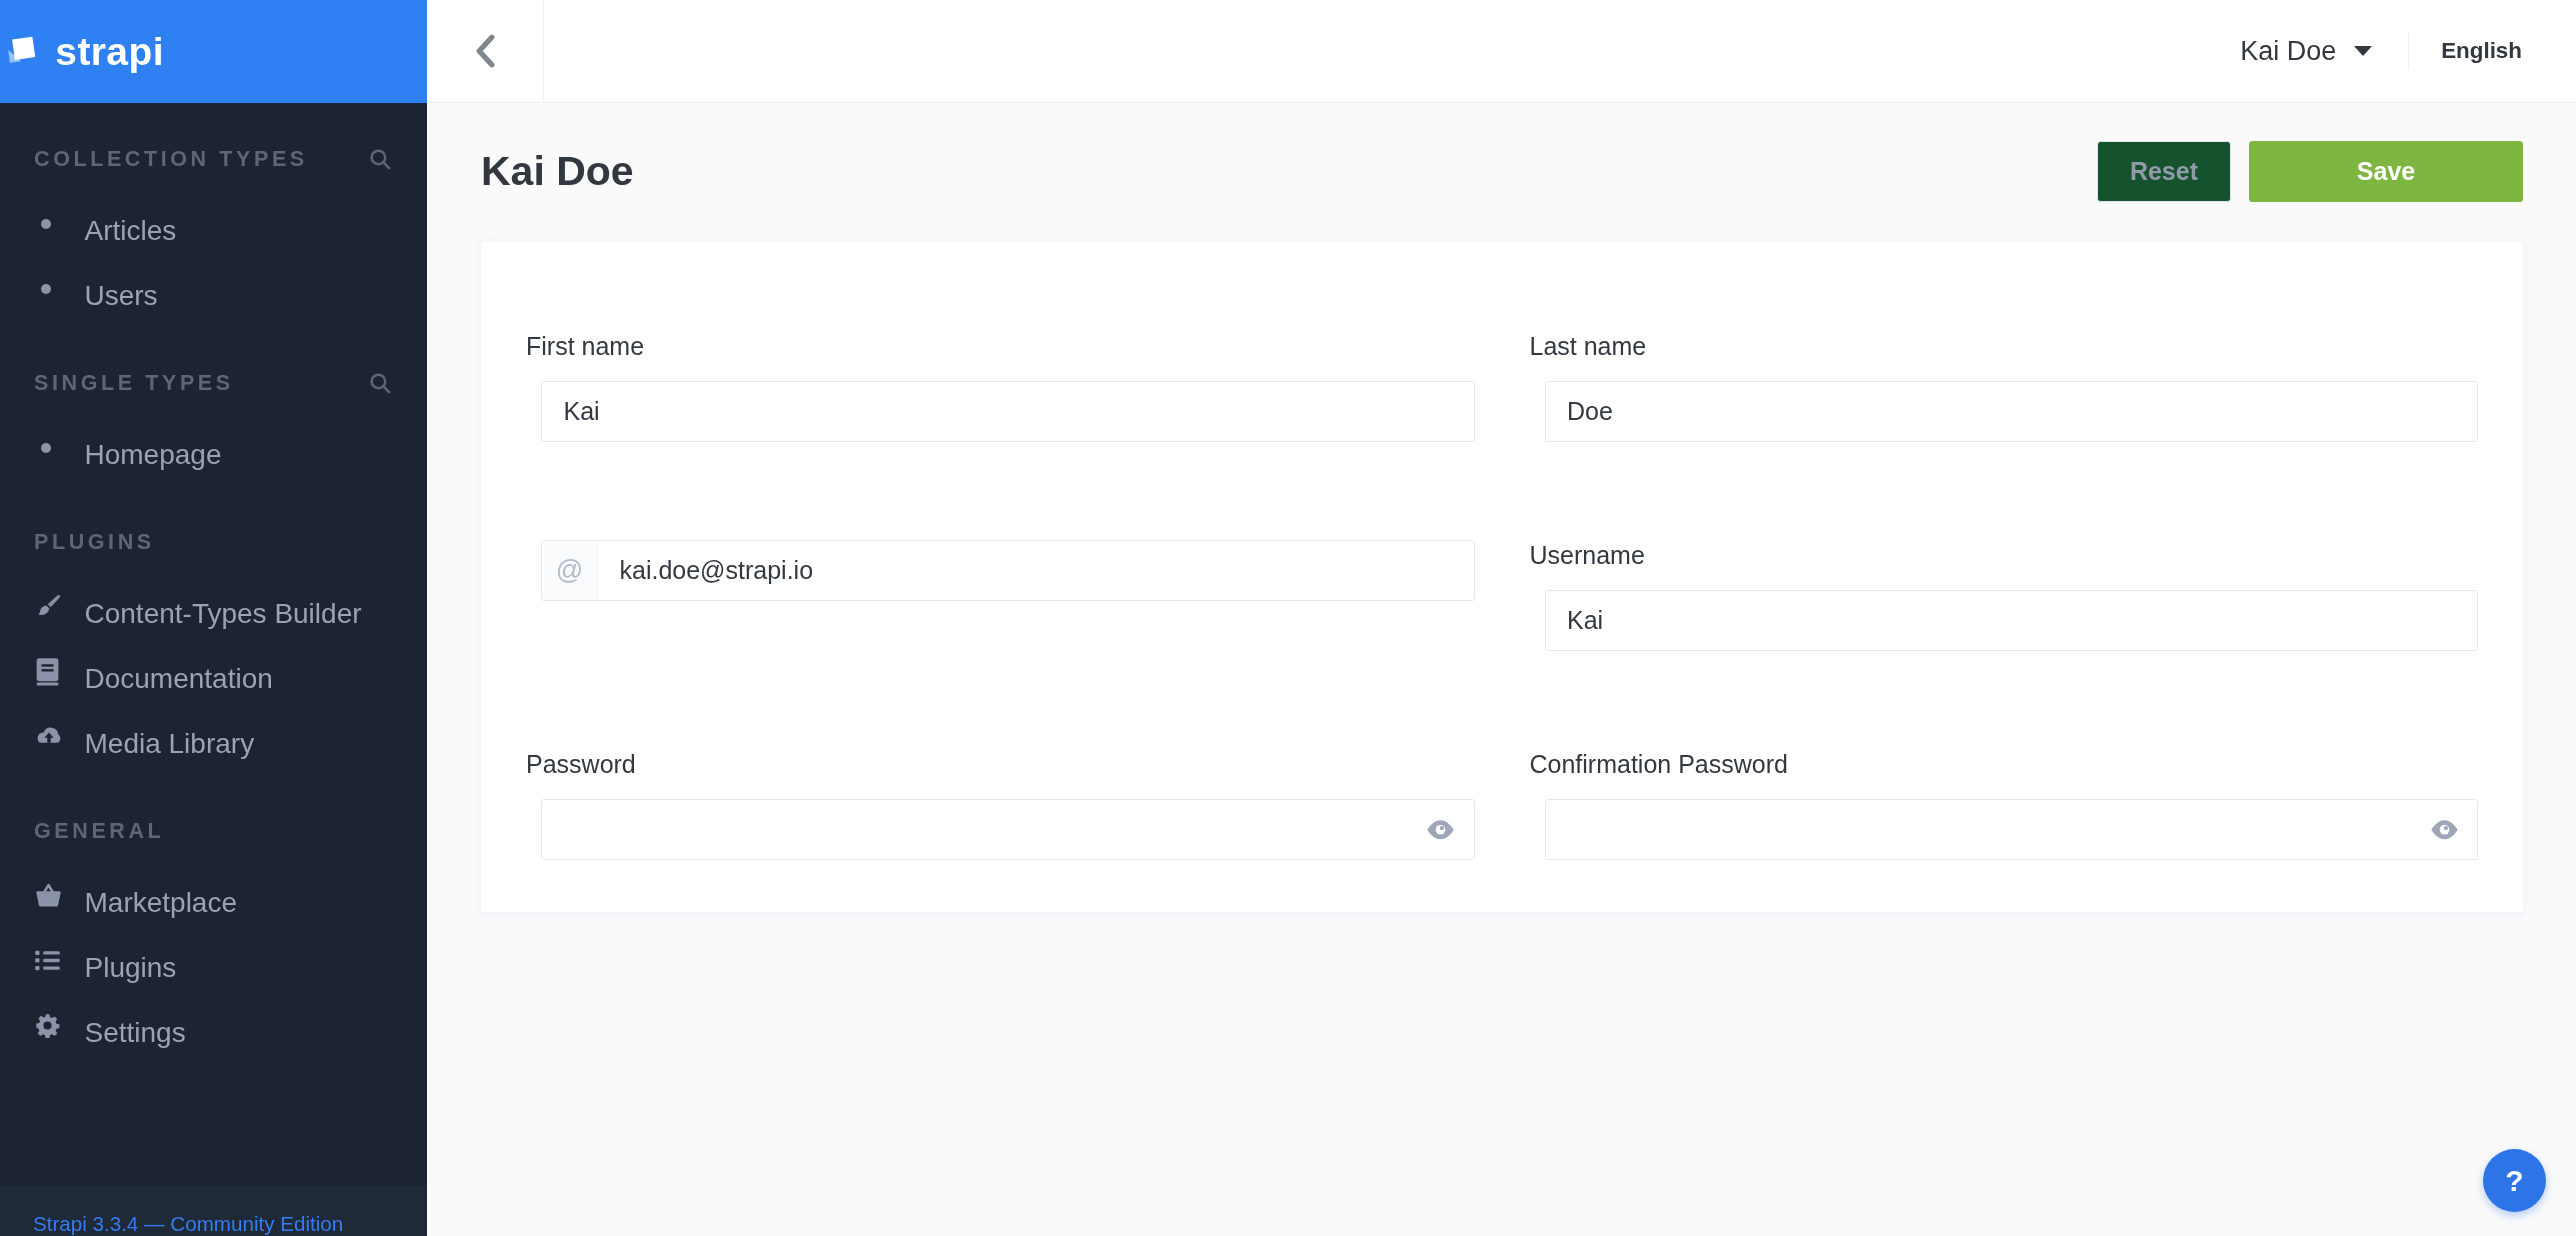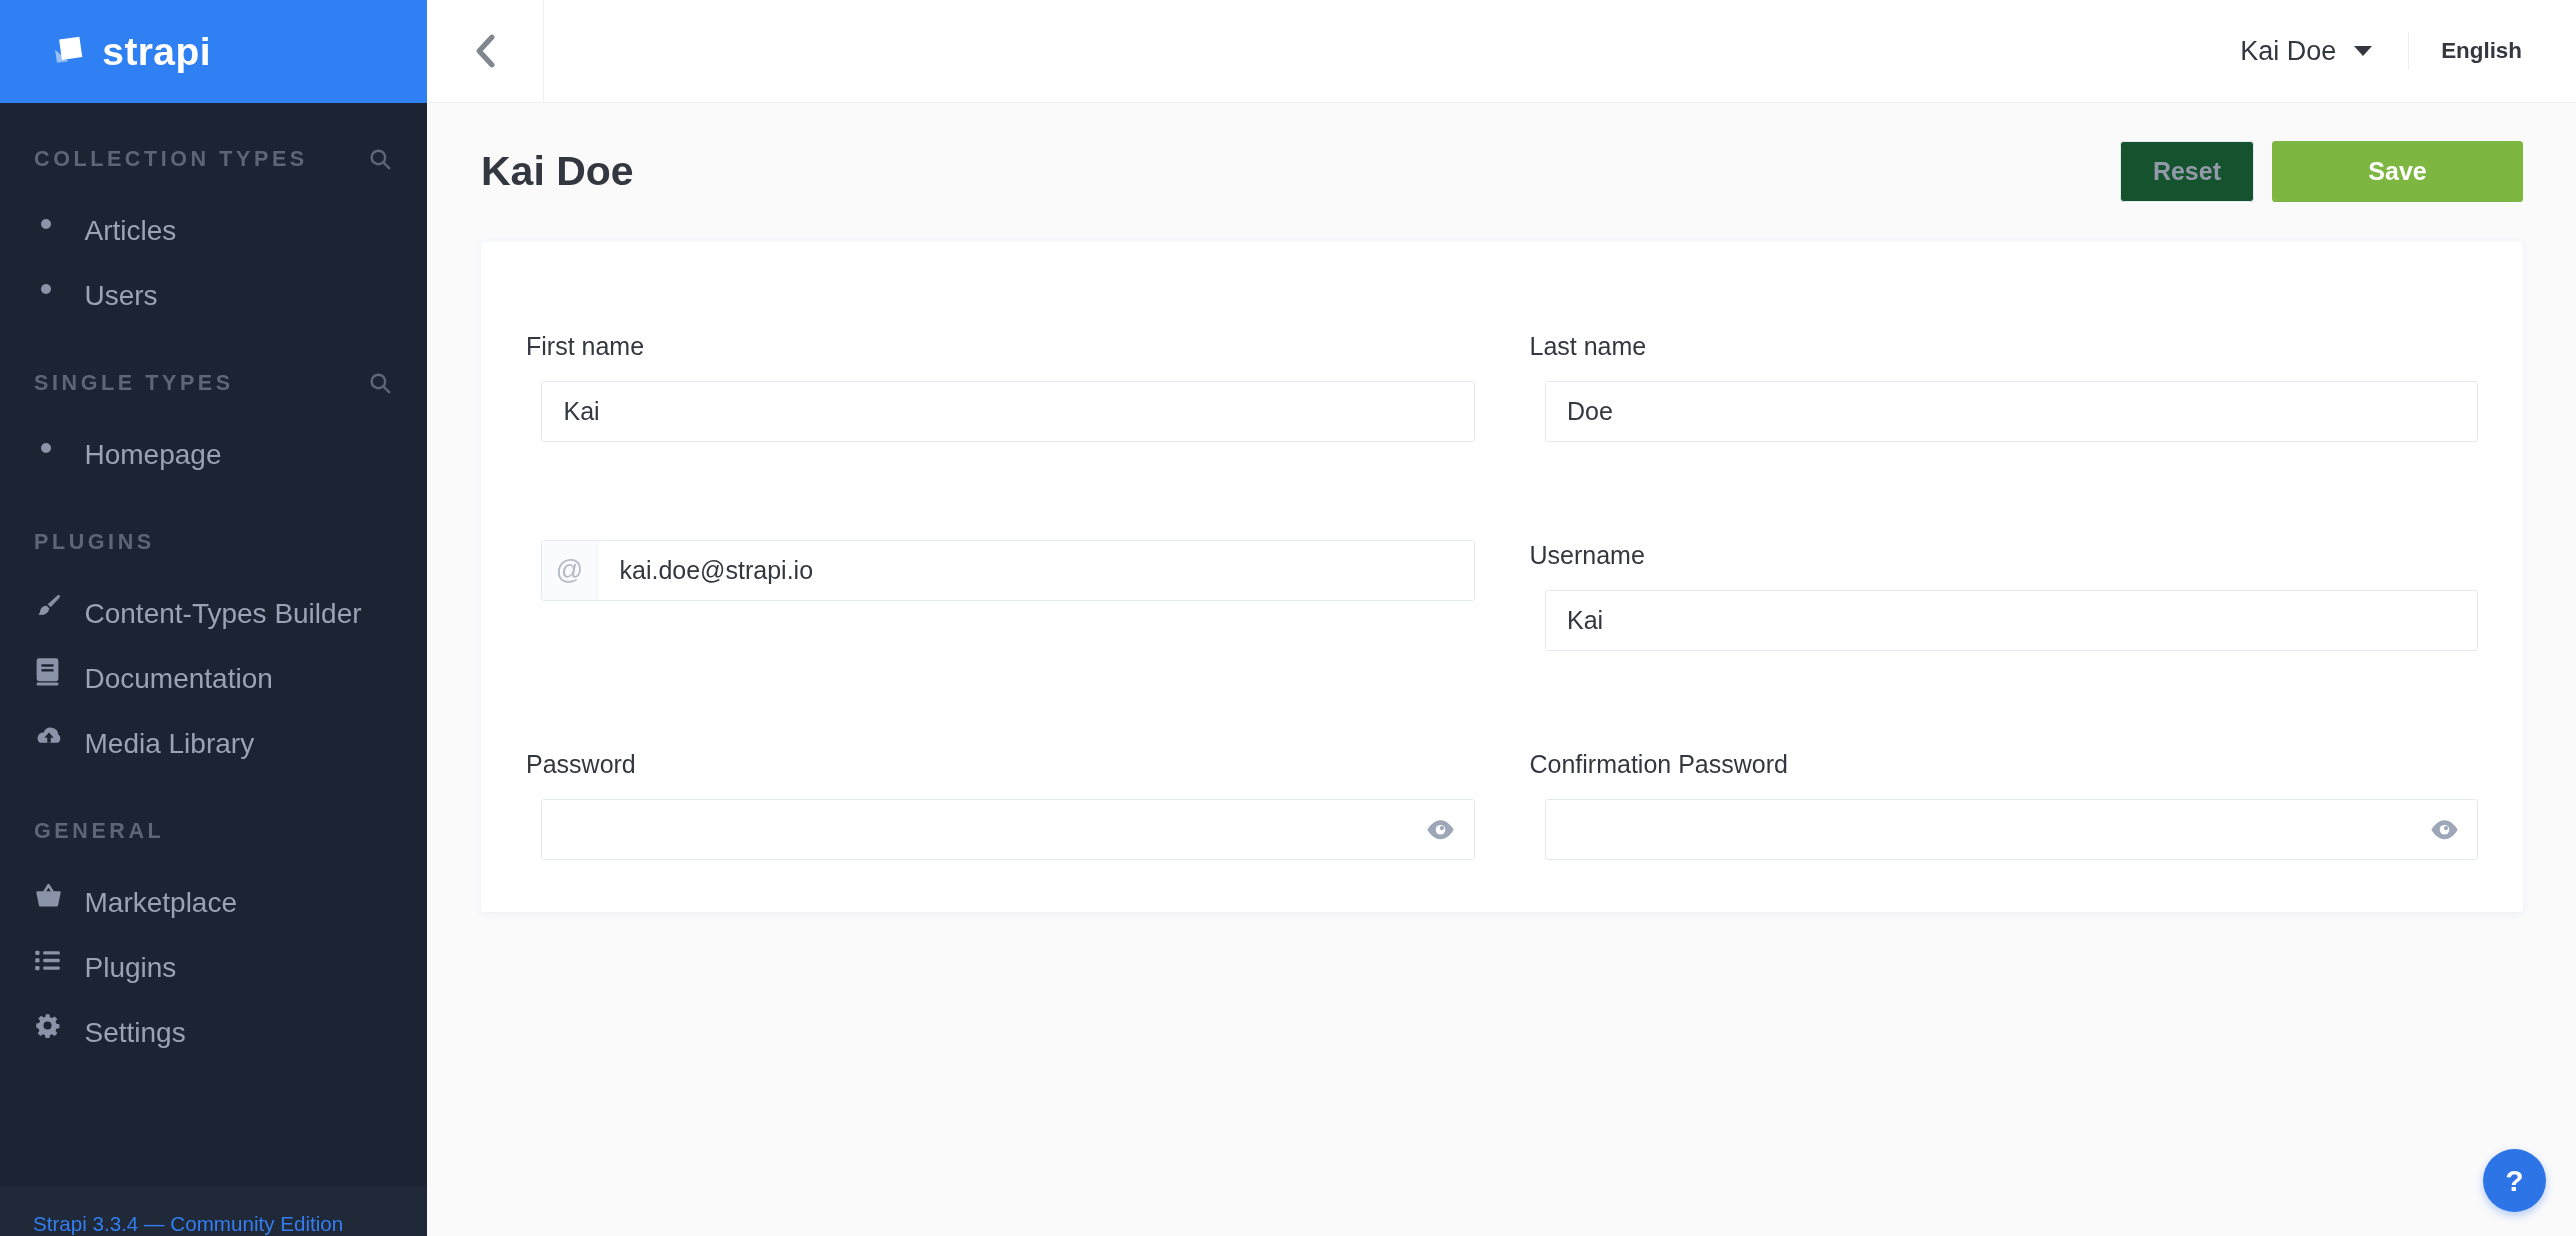--- a/index.html
+++ b/index.html
@@ -11,21 +11,21 @@
     position: relative;
   }
 
   
   .sidebar {
     position: absolute; left: 0; top: 0; width: 427px; height: 1236px;
     background: #1c2433; z-index: 5; display: flex; flex-direction: column;
   }
   .logo-block {
     height: 103px; background: #2f80f2; display: flex; align-items: center;
-    padding-left: 47px; flex: none;
+    flex: none;
   }
   .logo-text {
     color: #fff; font-size: 39px; font-weight: 700; margin-left: 14.3px; letter-spacing: 0.4px;
   }
   .sidebar-nav { flex: 1; padding-top: 43px; overflow: hidden; }
   .side-section + .side-section { margin-top: 49px; }
   .side-section-header {
     height: 27px; margin: 0 34px 18px 34px;
     display: flex; align-items: center; justify-content: space-between;
     color: #5d6677; font-size: 21.5px; font-weight: 700; letter-spacing: 3.6px;
@@ -75,21 +75,21 @@
     margin-top: 38px; display: flex; align-items: center; justify-content: space-between;
   }
   .page-title { font-size: 41px; font-weight: 600; color: #333740; }
   .actions { display: flex; align-items: center; }
   .btn-reset {
     height: 61px; padding: 0 32px; background: #14532d; border: 1.8px solid #e3e9f3;
     border-radius: 3.6px; color: #9299a8; font-size: 25px; font-weight: 600;
     font-family: "Liberation Sans", sans-serif; cursor: pointer;
   }
   .btn-save {
-    height: 61px; width: 251px; margin-left: 18px; background: #7eb642; border: none;
+    height: 61px; width: 274px; margin-left: 18px; background: #7eb642; border: none;
     border-radius: 3.6px; color: #fff; font-size: 25px; font-weight: 600;
     font-family: "Liberation Sans", sans-serif; cursor: pointer;
   }
 
   .form-card {
     margin-top: 40px; background: #fff; border-radius: 3.6px;
     box-shadow: 0 1.8px 7.2px rgba(227,233,243,0.6);
     padding: 41px 45px 52px 45px;
   }
   .form-grid {

